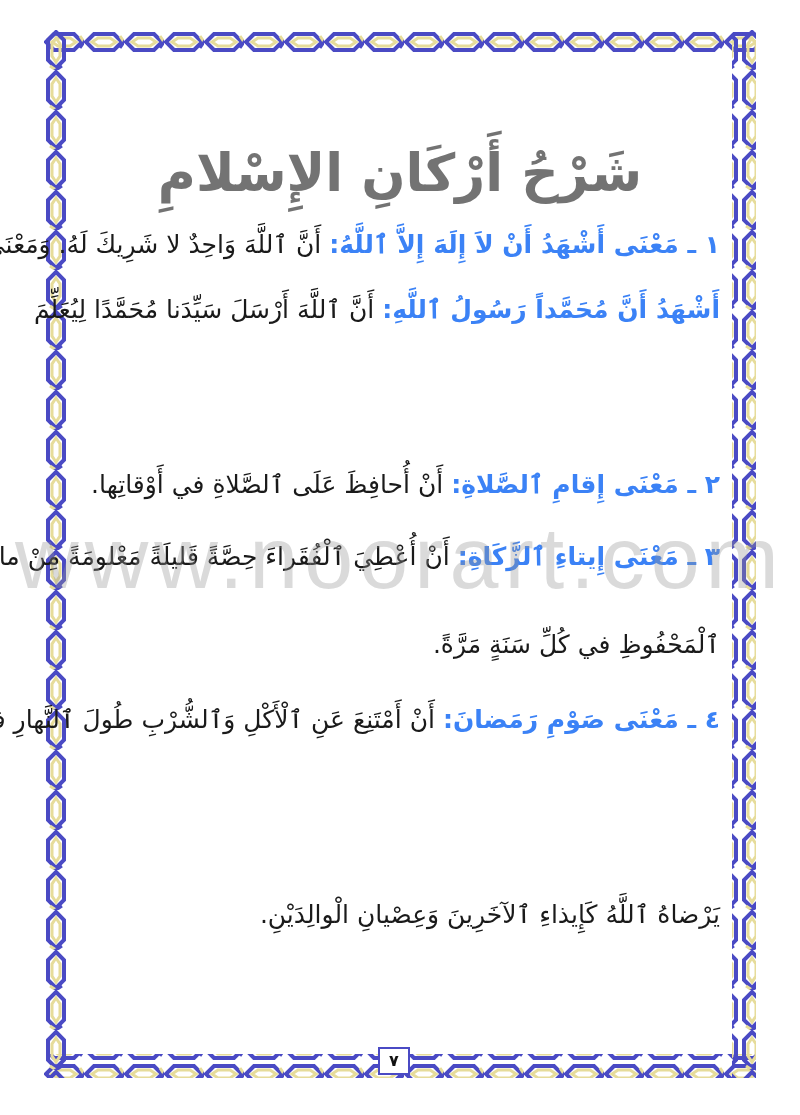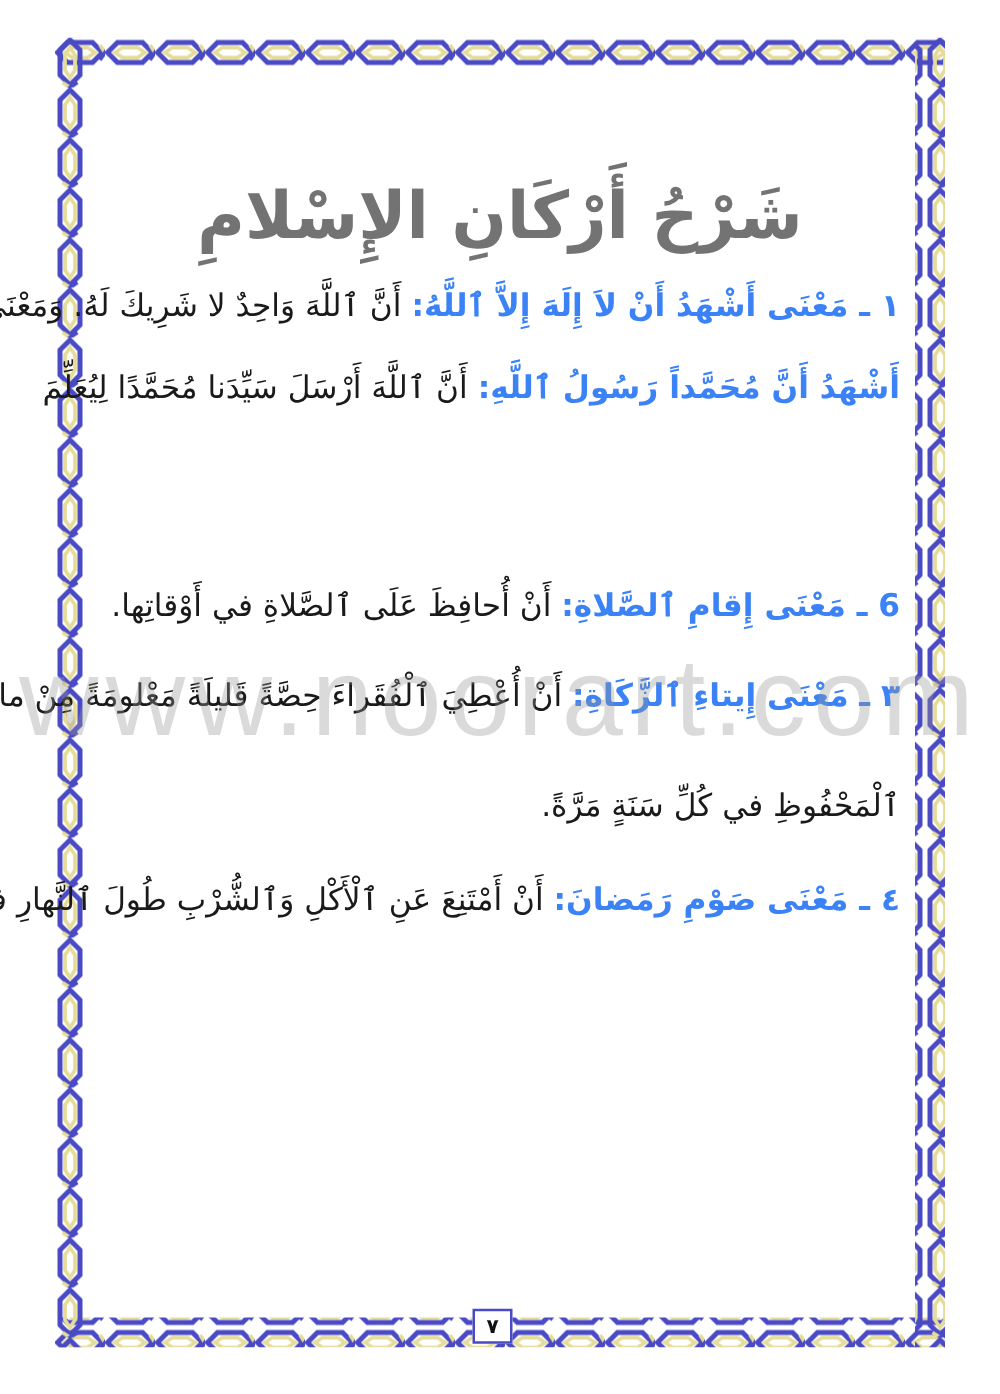--- a/index.html
+++ b/index.html
@@ -129,30 +129,33 @@
   <h1 class="title">شَرْحُ أَرْكَانِ الإِسْلامِ</h1>
 
   <div class="line" style="top:165px;">
     <span class="lead">١ ـ مَعْنَى أَشْهَدُ أَنْ لاَ إِلَهَ إِلاَّ ٱللَّهُ:</span><span> أَنَّ ٱللَّهَ وَاحِدٌ لا شَرِيكَ لَهُ. وَمَعْنَى</span>
   </div>
   <div class="line" style="top:230px;">
     <span class="lead">أَشْهَدُ أَنَّ مُحَمَّداً رَسُولُ ٱللَّهِ:</span><span> أَنَّ ٱللَّهَ أَرْسَلَ سَيِّدَنا مُحَمَّدًا لِيُعَلِّمَ</span>
   </div>
 
   <div class="line last" style="top:405px;">
-    <span class="lead">6 ـ مَعْنَى إِقامِ ٱلصَّلاةِ:</span><span> أَنْ أُحافِظَ عَلَى ٱلصَّلاةِ في أَوْقاتِها.</span>
+    <span class="lead">٢ ـ مَعْنَى إِقامِ ٱلصَّلاةِ:</span><span> أَنْ أُحافِظَ عَلَى ٱلصَّلاةِ في أَوْقاتِها.</span>
   </div>
 
   <div class="line" style="top:477px;">
     <span class="lead">٣ ـ مَعْنَى إِيتاءِ ٱلزَّكَاةِ:</span><span> أَنْ أُعْطِيَ ٱلْفُقَراءَ حِصَّةً قَليلَةً مَعْلومَةً مِنْ مالِي</span>
   </div>
   <div class="line last" style="top:565px;">
     <span>ٱلْمَحْفُوظِ في كُلِّ سَنَةٍ مَرَّةً.</span>
   </div>
 
   <div class="line" style="top:640px;">
     <span class="lead">٤ ـ مَعْنَى صَوْمِ رَمَضانَ:</span><span> أَنْ أَمْتَنِعَ عَنِ ٱلْأَكْلِ وَٱلشُّرْبِ طُولَ ٱلنَّهارِ في</span>
   </div>
+  <div class="line last" style="top:835px;">
+    <span>يَرْضاهُ ٱللَّهُ كَإِيذاءِ ٱلآخَرِينَ وَعِصْيانِ الْوالِدَيْنِ.</span>
+  </div>
 </div>
 
 <div class="watermark">www.noorart.com</div>
 
 <div class="page-number-box">٧</div>
 
 </body></html>

